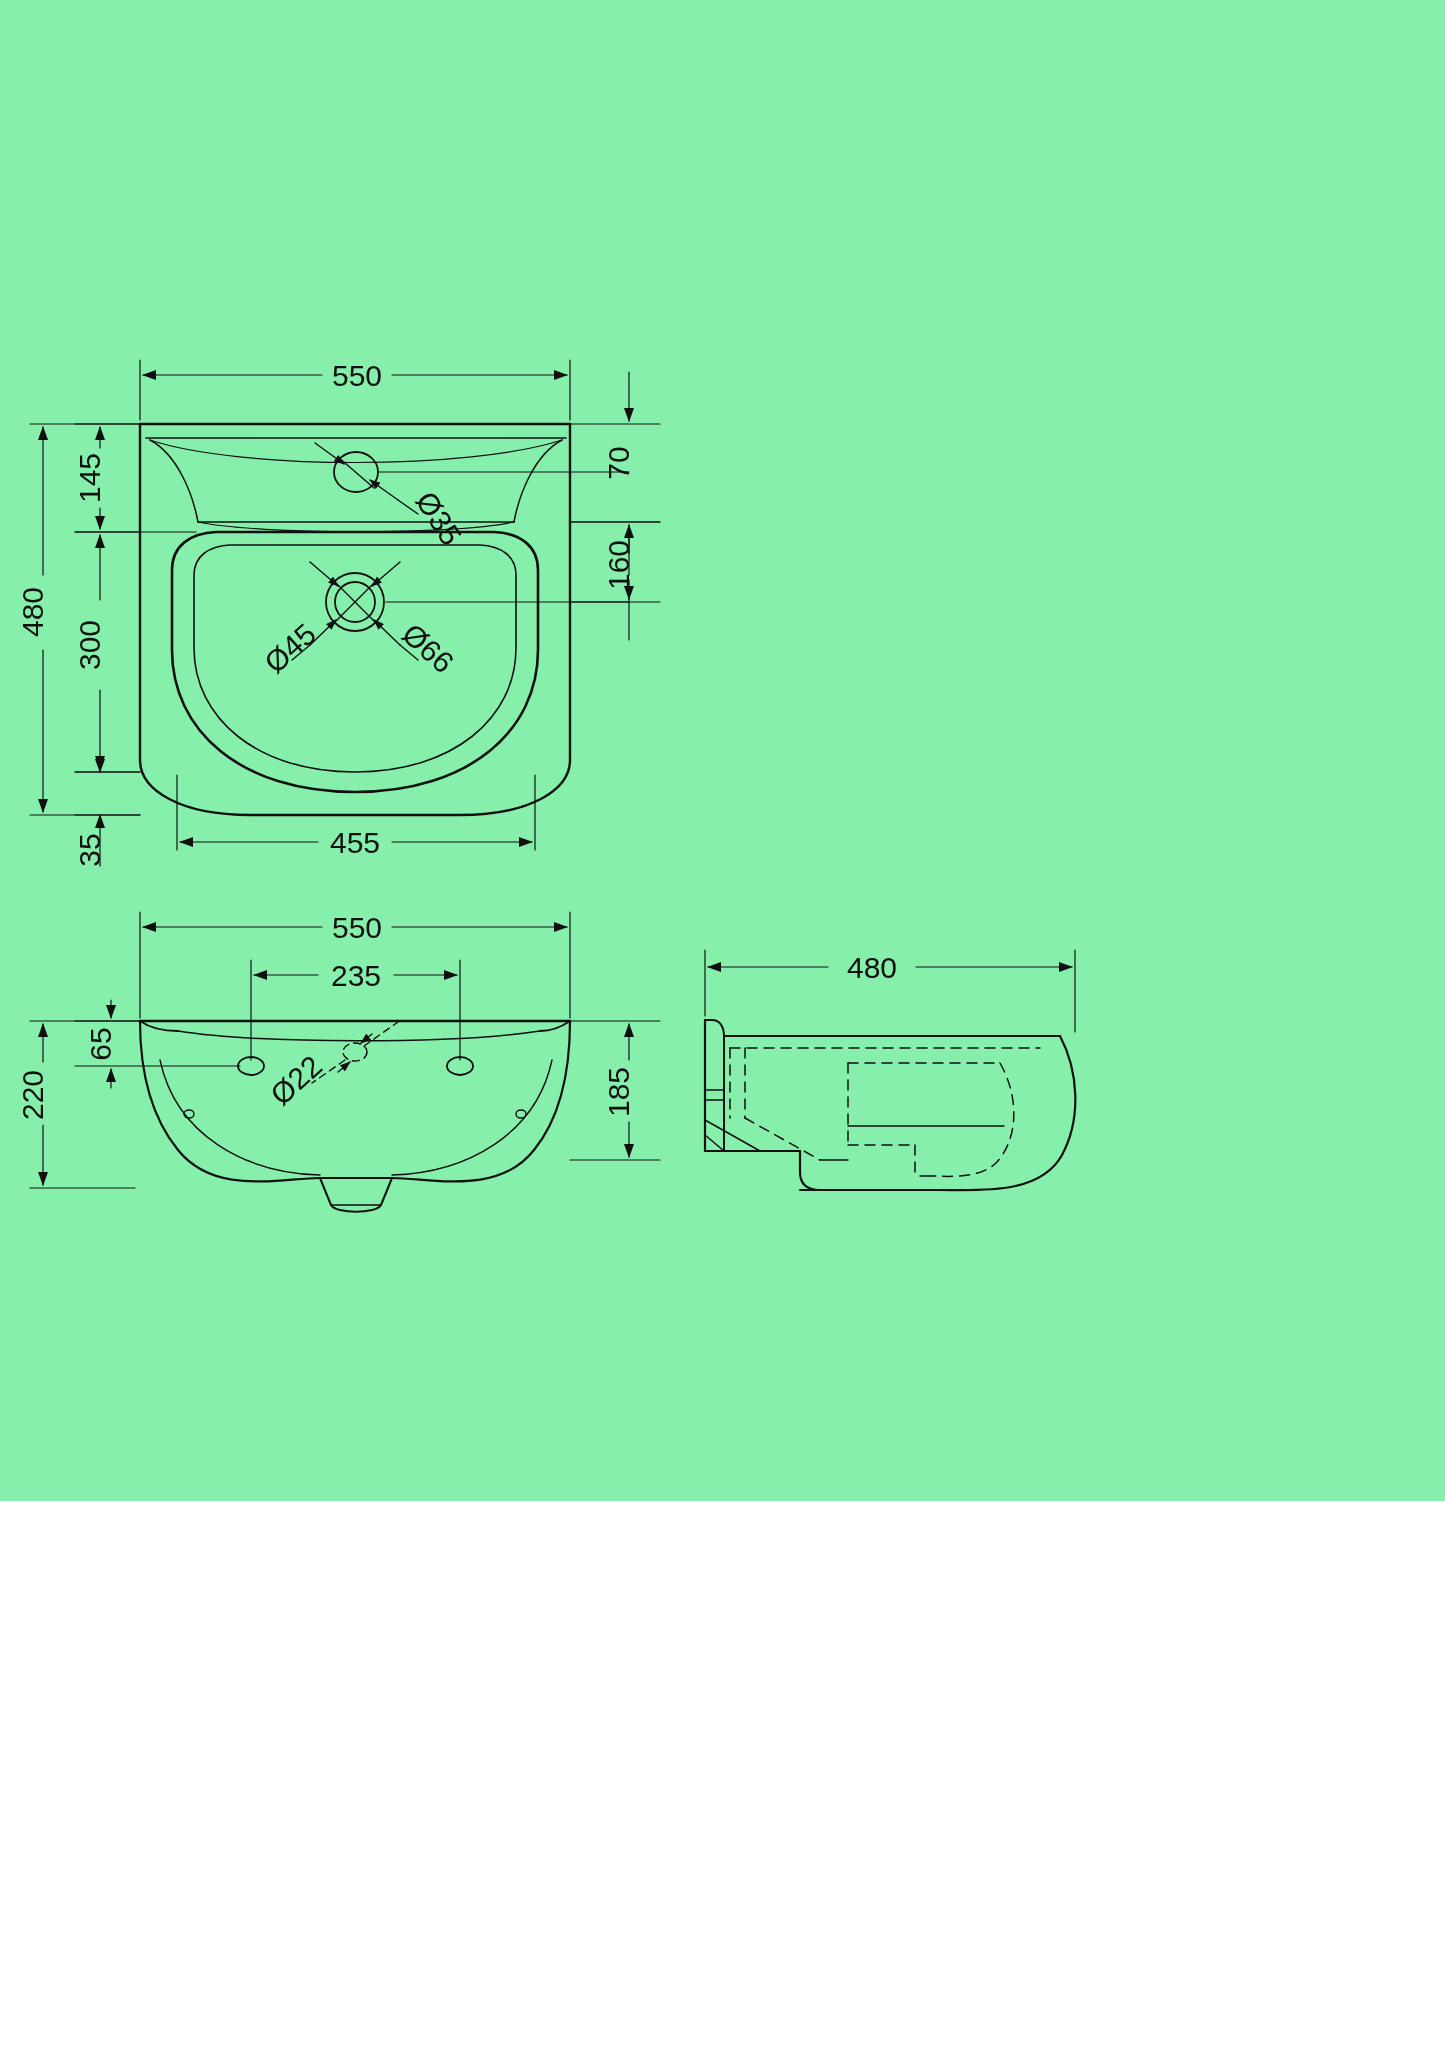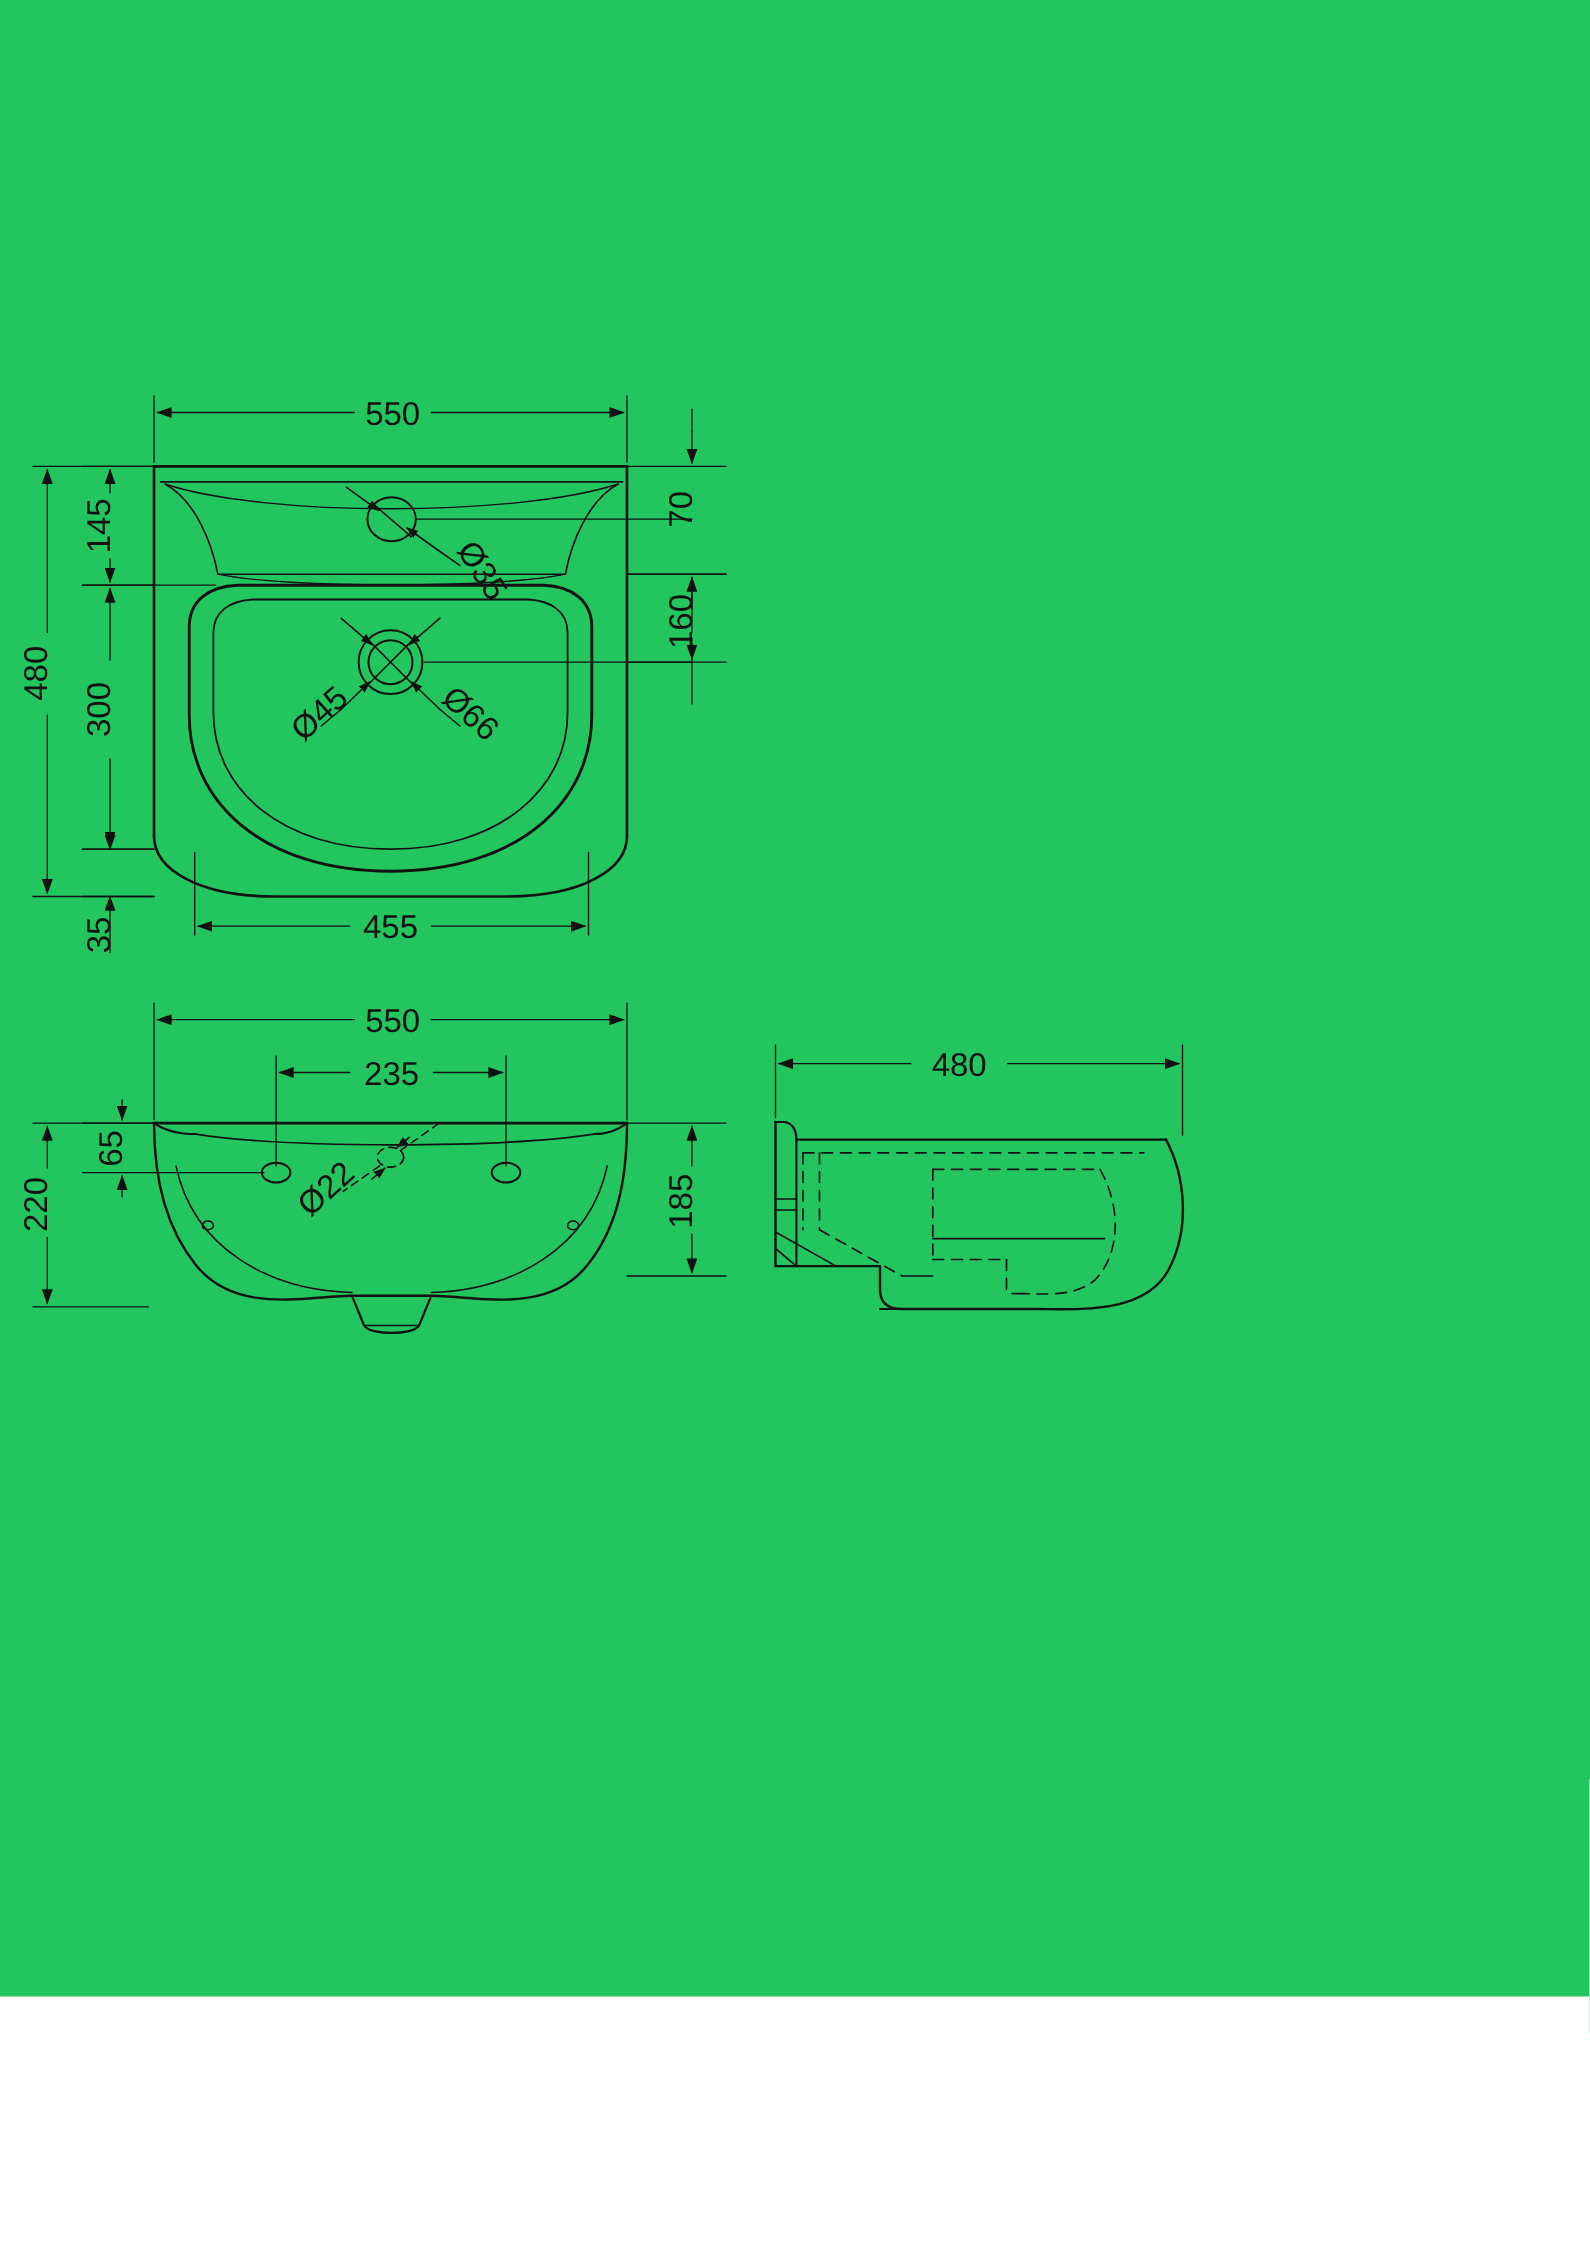--- a/index.html
+++ b/index.html
@@ -2,21 +2,21 @@
 <html><head>
 <meta charset="utf-8">
 <style>
   html,body{margin:0;padding:0;background:#ffffff;}
   body{
     width:1445px;height:2045px;
     font-family:"Liberation Sans", sans-serif;
     color:#1a1a1a;
     overflow:hidden;
   }
-  #sheet{position:relative;width:1445px;height:1815px;background:#22c55e;}
+  #sheet{position:relative;width:1445px;height:1501px;background:#86efac;}
   svg{display:block;}
   .dimtext{
     font-family:"Liberation Sans", sans-serif;
     font-size:30px;
     fill:#111;
     font-weight:400;
   }
 </style>
 </head>
 <body>

